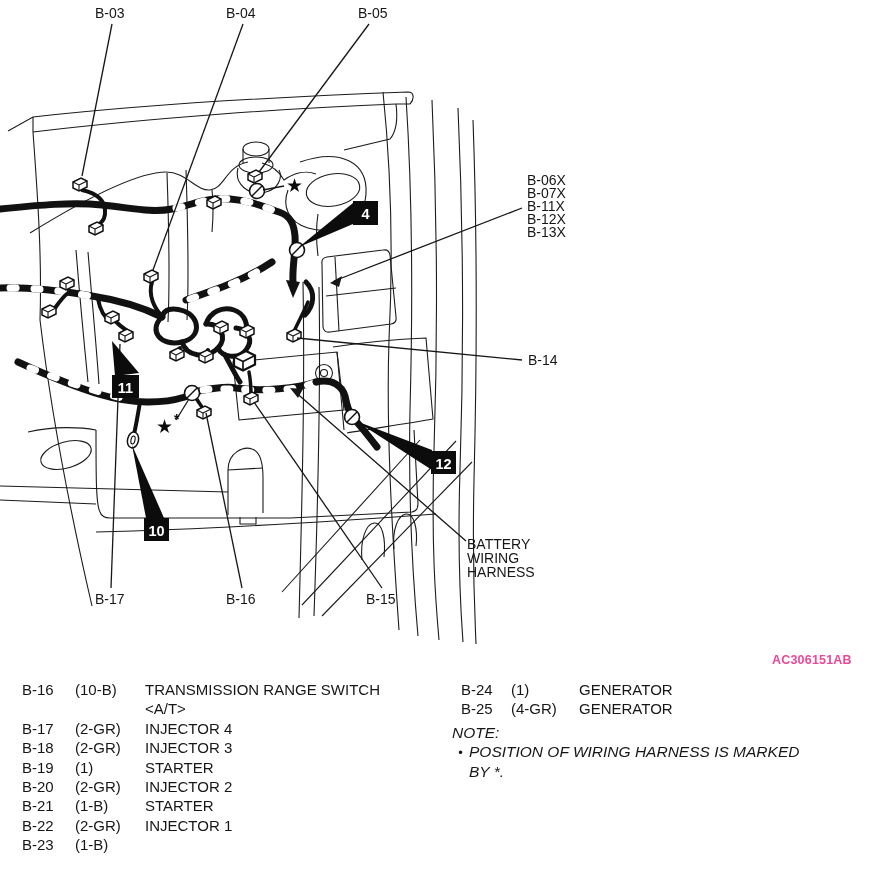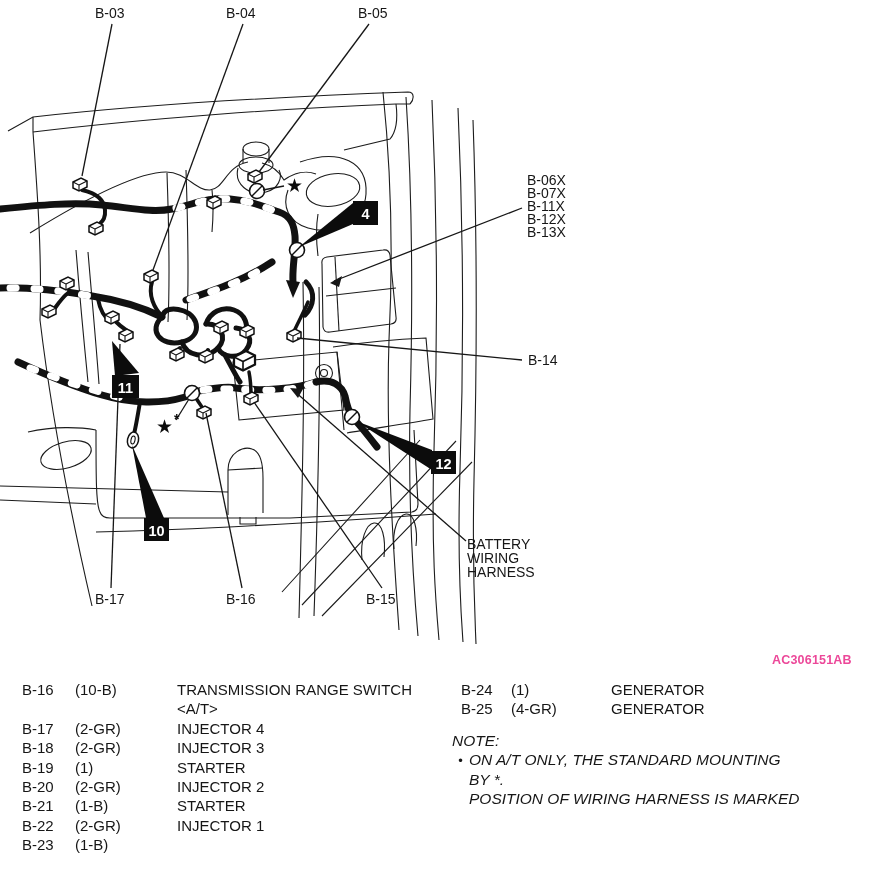--- a/index.html
+++ b/index.html
@@ -16,22 +16,22 @@
                letter-spacing:0.2px;color:#ec4899;}
 
   .legend{position:absolute;font-size:15px;line-height:19.4px;color:#161616;}
   .legend-left{left:22px;top:680px;width:420px;}
   .legend-right{left:452px;top:680px;width:400px;}
   .legend-row{display:flex;align-items:flex-start;}
   .legend-code{width:53px;flex:none;}
   .legend-gauge{width:70px;flex:none;}
   .legend-right .legend-code{width:50px;margin-left:9px;}
   .legend-right .legend-gauge{width:68px;}
-  .legend-name{flex:1;margin-left:32px;}
-  .note-block{margin-top:12px;}
+  .legend-name{flex:1;}
+  .note-block{margin-top:4px;}
   .note-title{font-style:italic;font-size:15.5px;}
   .note-bullet{display:flex;margin-top:0;}
   .bullet-dot{width:17px;flex:none;text-align:center;font-size:13px;padding-top:1px;}
   .note-lines{font-style:italic;font-size:15.5px;}
 </style>
 </head>
 <body>
 
 <div class="page">
 
@@ -292,21 +292,20 @@
           <span class="legend-code">B-25</span>
           <span class="legend-gauge">(4-GR)</span>
           <span class="legend-name">GENERATOR</span>
         </div>
       </div>
     <div class="note-block">
       <div class="note-title">NOTE:</div>
       <div class="note-bullet">
         <span class="bullet-dot">•</span>
         <div class="note-lines" id="note-lines">
-            <div>ON A/T ONLY, THE STANDARD MOUNTING</div>
+            <div>POSITION OF WIRING HARNESS IS MARKED</div>
             <div>BY *.</div>
-            <div>POSITION OF WIRING HARNESS IS MARKED</div>
           </div>
       </div>
     </div>
   </div>
 
 </div>
 
 </body></html>

